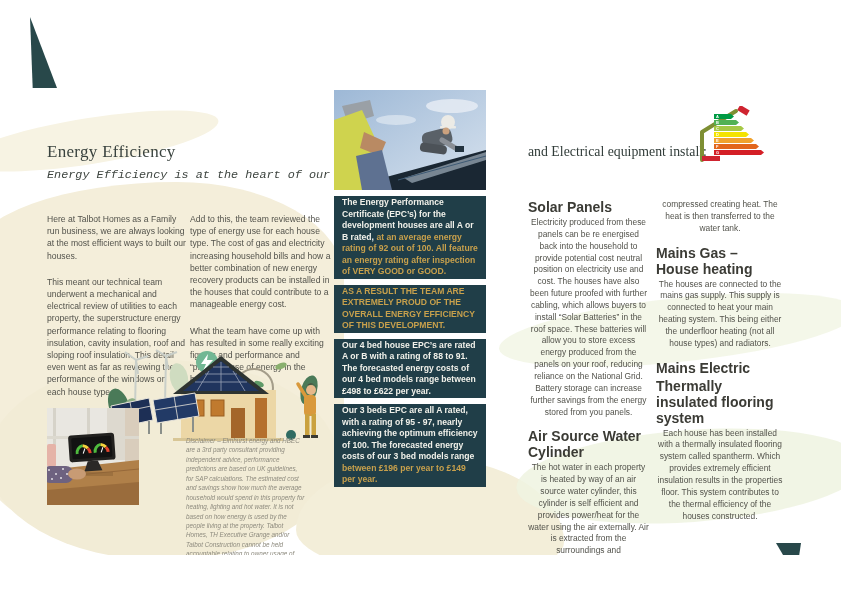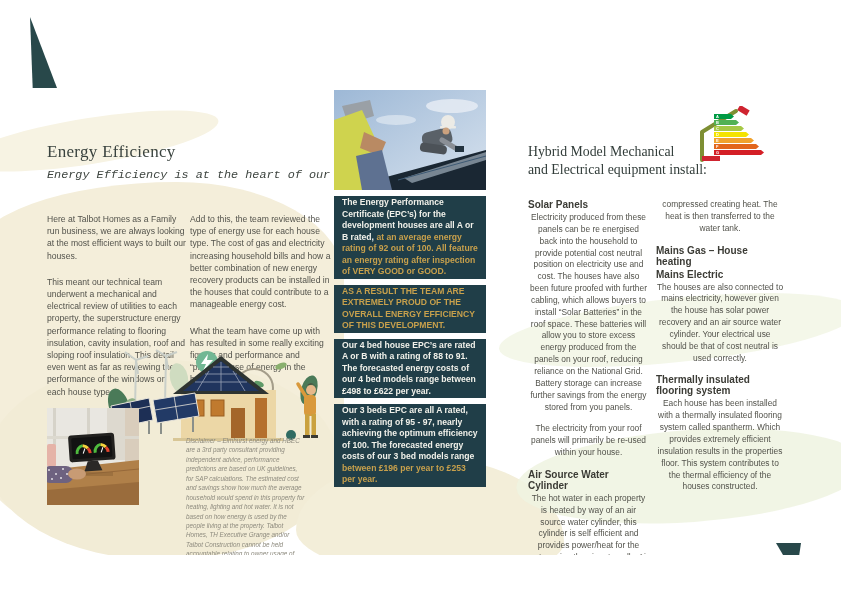--- a/index.html
+++ b/index.html
@@ -38,21 +38,21 @@
   .boxes{left:334px;top:196px;width:152px;display:flex;flex-direction:column;gap:6px;z-index:3;}
   .infobox{background:#203e48;padding:1px 8px;font-weight:bold;font-size:8.6px;
     line-height:1.34;color:#f1f1ea;}
   .gold{color:#c7a04c;}
   
   .r-title{left:528px;top:143px;font-family:"Liberation Serif",serif;font-size:13.8px;
     line-height:1.32;color:#313c39;}
   .r-col{width:121px;}
   .r-col1{left:528px;top:199px;}
   .r-col2{left:656px;top:199px;width:128px;}
-  .r-head{font-size:10px;font-weight:bold;color:#3b3b35;margin:0 0 2px 0;}
+  .r-head{font-size:14px;font-weight:bold;color:#3b3b35;margin:0 0 2px 0;}
   .r-body{font-size:8.4px;line-height:1.41;color:#52524b;margin:0 0 10px 0;text-align:center;}
   
   .epc-house{left:694px;top:106px;width:72px;height:58px;}
   .epc-bars{left:714px;top:114px;width:50px;z-index:3;}
   .epc-bar{height:5px;margin-bottom:1px;color:#ffffff;font-size:4px;line-height:5px;
     padding-left:2px;font-weight:bold;
     clip-path:polygon(0 0,calc(100% - 3px) 0,100% 50%,calc(100% - 3px) 100%,0 100%);}
   
   .illustration{left:103px;top:348px;width:230px;height:100px;z-index:2;}
   .photo-monitor{left:47px;top:408px;width:92px;height:97px;z-index:3;}
@@ -234,25 +234,24 @@
         <polygon points="30,42 52,52 46,66 26,58" fill="#b98a63"></polygon>
         <polygon points="22,66 48,60 58,100 28,100" fill="#5e7191"></polygon>
       </g>
     </svg>
   </div>
 
   <div class="abs boxes">
     <div class="infobox"><span>The Energy Performance Certificate (EPC’s) for the development houses are all A or B rated, </span><span class="gold">at an average energy rating of 92 out of 100. All feature an energy rating after inspection of VERY GOOD or GOOD.</span></div>
     <div class="infobox"><span></span><span class="gold">AS A RESULT THE TEAM ARE EXTREMELY PROUD OF THE OVERALL ENERGY EFFICIENCY OF THIS DEVELOPMENT.</span></div>
     <div class="infobox"><span>Our 4 bed house EPC’s are rated A or B with a rating of 88 to 91. The forecasted energy costs of our 4 bed models range between £498 to £622 per year.</span><span class="gold"></span></div>
-    <div class="infobox"><span>Our 3 beds EPC are all A rated, with a rating of 95 - 97, nearly achieving the optimum efficiency of 100. The forecasted energy costs of our 3 bed models range </span><span class="gold">between £196 per year to £253 per year.</span></div>
+    <div class="infobox"><span>Our 3 beds EPC are all A rated, with a rating of 95 - 97, nearly achieving the optimum efficiency of 100. The forecasted energy costs of our 3 bed models range </span><span class="gold">between £196 per year to £149 per year.</span></div>
   </div>
 
   <div class="abs r-title">
-    <div>Hybrid Model Mechanical</div>
     <div>and Electrical equipment install:</div>
   </div>
 
   <div class="abs epc-house">
     <svg width="72" height="58" viewBox="0 0 72 58">
       <polyline points="8,54 8,26 42,5" fill="none" stroke="#7e8f33" stroke-width="4" stroke-linejoin="round" stroke-linecap="round"></polyline>
       <rect x="44" y="1" width="11" height="6" fill="#cf2430" transform="rotate(31 49 4)"></rect>
       <rect x="8" y="50" width="18" height="5" fill="#cf2430"></rect>
     </svg>
   </div>
@@ -262,27 +261,26 @@
       <div class="epc-bar" style="width: 28px; background: rgb(166, 200, 69);">C</div>
       <div class="epc-bar" style="width: 33px; background: rgb(244, 227, 0);">D</div>
       <div class="epc-bar" style="width: 38px; background: rgb(240, 162, 46);">E</div>
       <div class="epc-bar" style="width: 43px; background: rgb(226, 102, 28);">F</div>
       <div class="epc-bar" style="width: 48px; background: rgb(212, 31, 38);">G</div>
     </div>
 
   <div class="abs r-col r-col1">
     <div class="r-head">Solar Panels</div>
     <div class="r-body">Electricity produced from these panels can be re energised back into the household to provide potential cost neutral position on electricity use and cost. The houses have also been future proofed with further cabling, which allows buyers to install “Solar Batteries” in the roof space. These batteries will allow you to store excess energy produced from the panels on your roof, reducing reliance on the National Grid. Battery storage can increase further savings from the energy stored from you panels.</div>
-    <div class="r-body">The electricity from your roof panels will primarily be re-used within your house.</div>
     <div class="r-head">Air Source Water Cylinder</div>
     <div class="r-body">The hot water in each property is heated by way of an air source water cylinder, this cylinder is self efficient and provides power/heat for the water using the air externally. Air is extracted from the surroundings and</div>
   </div>
 
   <div class="abs r-col r-col2">
     <div class="r-body">compressed creating heat. The heat is then transferred to the water tank.</div>
     <div class="r-head">Mains Gas – House heating</div>
+    <div class="r-body">The houses are connected to the mains gas supply. This supply is connected to heat your main heating system. This being either the underfloor heating (not all house types) and radiators.</div>
     <div class="r-head">Mains Electric</div>
-    <div class="r-body">The houses are also connected to mains electricity, however given the house has solar power recovery and an air source water cylinder. Your electrical use should be that of cost neutral is used correctly.</div>
     <div class="r-head">Thermally insulated flooring system</div>
     <div class="r-body">Each house has been installed with a thermally insulated flooring system called spantherm. Which provides extremely efficient insulation results in the properties floor. This system contributes to the thermal efficiency of the houses constructed.</div>
   </div>
 
 </div>
 
 </body></html>

